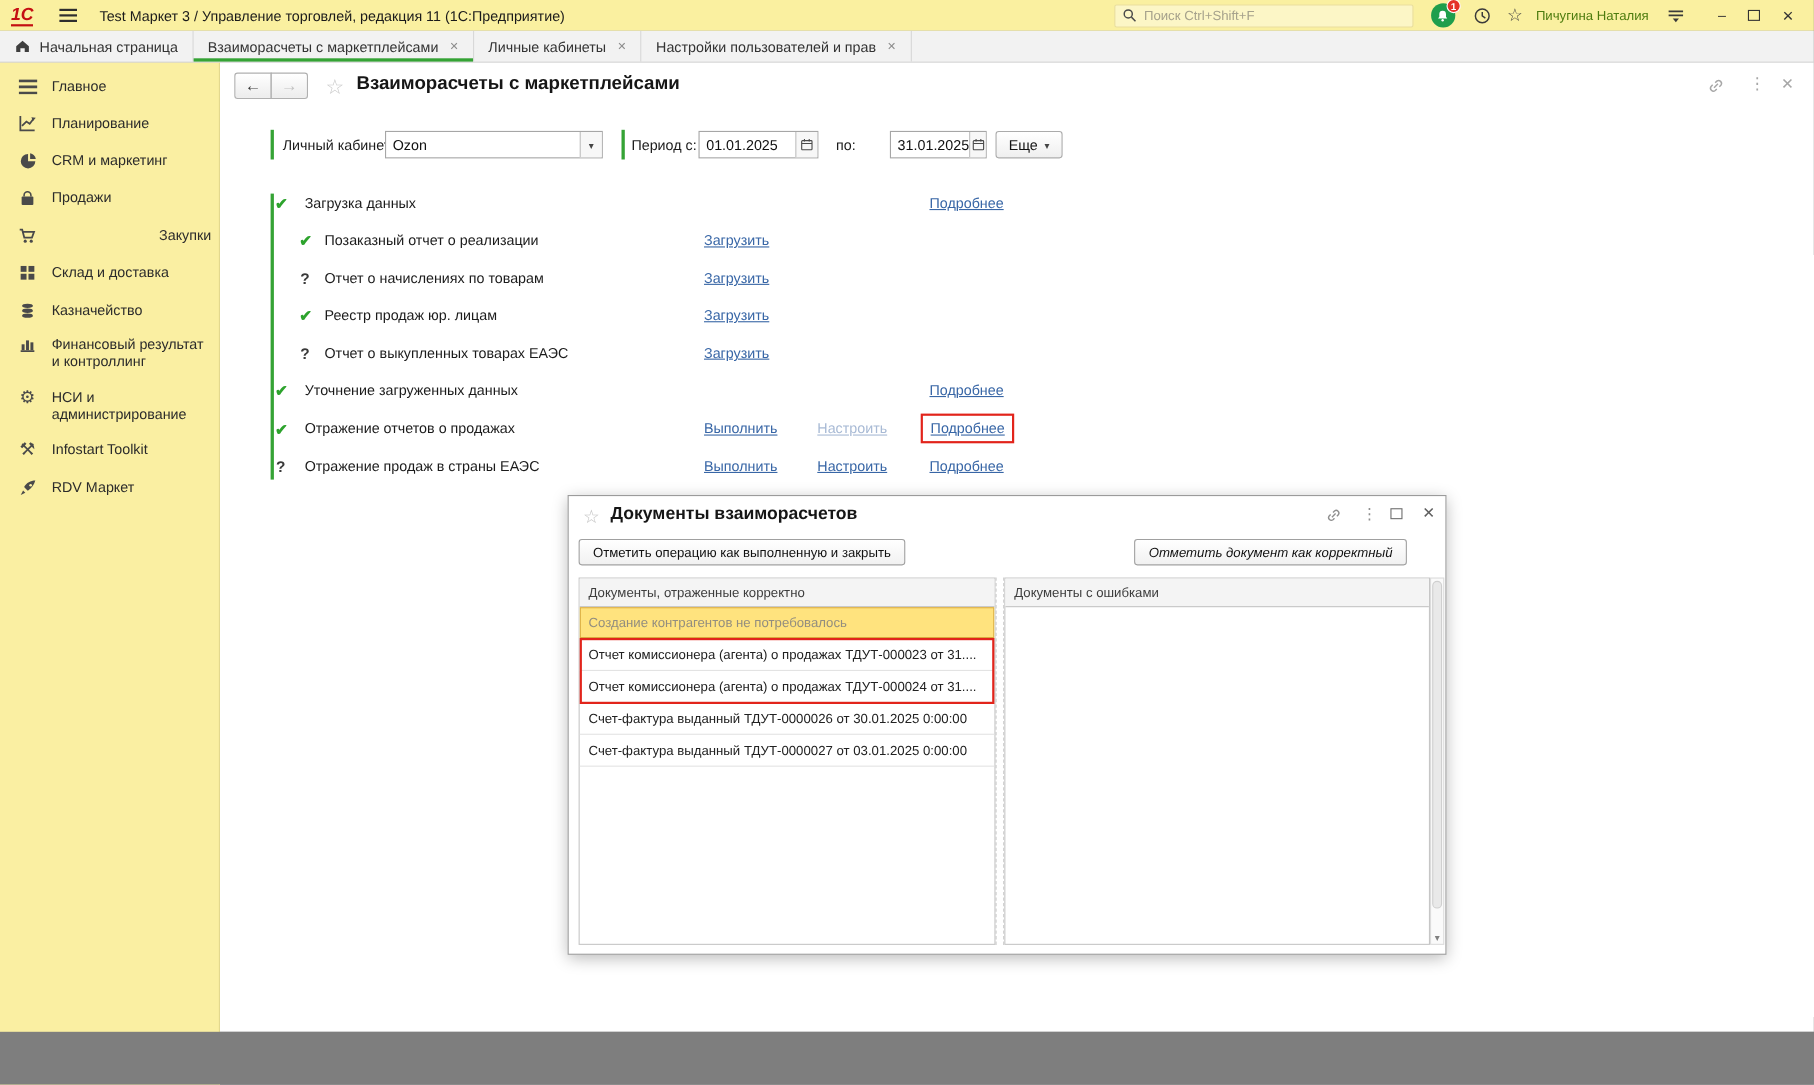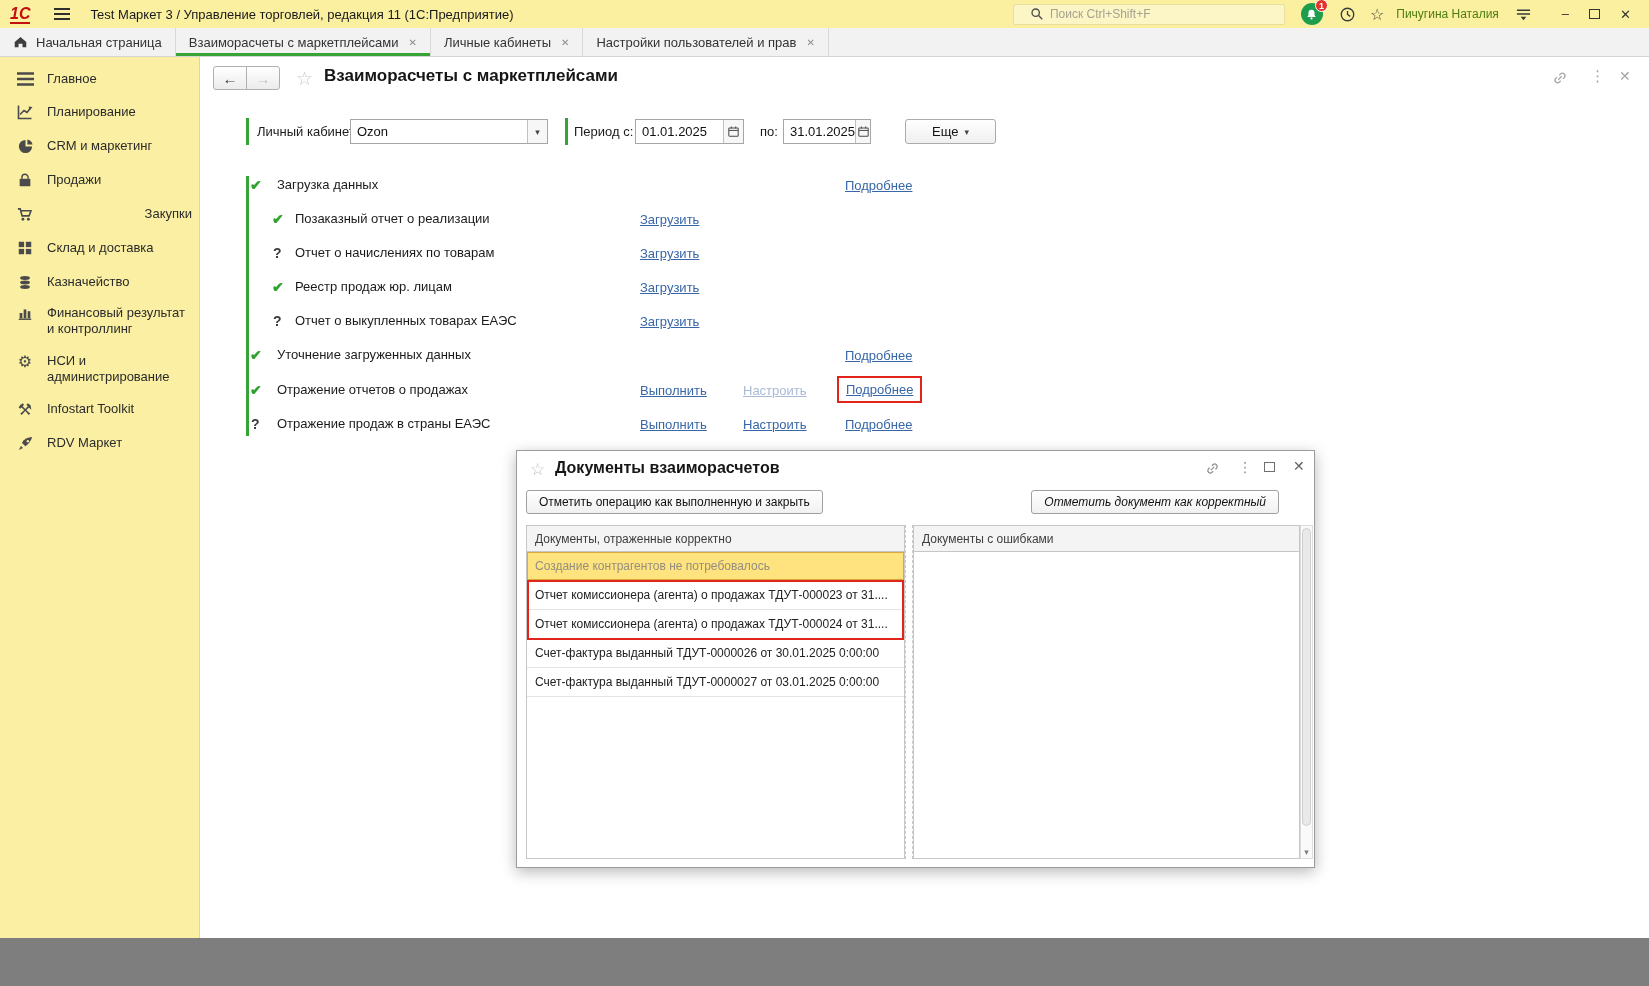--- a/index.html
+++ b/index.html
@@ -6,21 +6,21 @@
   html,body { width:1649px; height:986px; }
   body { font-family:"Liberation Sans", sans-serif; background:#7E7E7E; }
   #app { position:relative; width:1649px; height:986px; overflow:hidden; background:#7E7E7E; }
 
   
   .titlebar { position:absolute; left:0; top:0; width:1649px; height:28px; background:#FAF0A0; display:flex; align-items:center; }
   .logo1c { margin-left:10px; font-size:16px; font-weight:bold; font-style:italic; color:#C40F12; border-bottom:2px solid #C40F12; line-height:17px; }
   .burger { margin-left:24px; display:flex; flex-direction:column; gap:3px; cursor:pointer; }
   .burger i { display:block; width:16px; height:2px; background:#2E2E2E; }
   .wintitle { margin-left:20px; font-size:13px; color:#1A1A1A; white-space:nowrap; }
-  .searchbox { margin-left:auto; margin-right:16px; width:272px; height:21px; background:#FCF6C6; border:1px solid #E9DE9E; border-radius:2px; display:flex; align-items:center; gap:6px; padding:0 16px; }
+  .searchbox { margin-left:auto; margin-right:16px; width:272px; height:21px; background:#FCF6C6; border:1px solid #E9DE9E; border-radius:2px; display:flex; align-items:center; gap:6px; padding:0 6px; }
   .searchbox .ph { font-size:12px; color:#A6A28C; }
   .bellwrap { position:relative; margin-right:16px; width:22px; height:22px; border-radius:50%; background:#1E9E4C; display:flex; align-items:center; justify-content:center; cursor:pointer; }
   .badge { position:absolute; top:-4px; right:-5px; width:13px; height:13px; background:#E5332A; border:1px solid #fff; border-radius:50%; color:#fff; font-size:9px; font-weight:bold; display:flex; align-items:center; justify-content:center; }
   .tbicon { margin-right:14px; cursor:pointer; display:flex; align-items:center; }
   .tbstar { font-size:16px; color:#3F3F3F; margin-right:12px; cursor:pointer; }
   .username { font-size:12px; color:#4d7c0f; margin-right:16px; }
   .winctl { margin-right:20px; font-size:13px; color:#333; cursor:pointer; line-height:28px; }
   .maxbox { width:11px; height:10px; border:1px solid #333; margin-right:20px; cursor:pointer; }
   .closectl { margin-right:18px; font-size:13px; color:#333; cursor:pointer; }
 
@@ -43,21 +43,21 @@
   .navfwd { left:46px; border-radius:0 3px 3px 0; color:#C2C2C2; }
   .pgstar { position:absolute; left:96px; top:10px; font-size:19px; color:#C9C9C9; cursor:pointer; }
   .pgtitle { position:absolute; left:124px; top:9px; font-size:17px; font-weight:600; color:#161616; }
   .pgico { position:absolute; cursor:pointer; color:#A7A7A7; }
 
   .greenbar { position:absolute; width:3px; background:#35A335; }
   .flabel { position:absolute; top:61px; height:27px; line-height:27px; font-size:13px; color:#1B1B1B; }
   .field { position:absolute; top:62px; height:25px; border:1px solid #A6A6A6; background:#fff; display:flex; align-items:center; font-size:13px; color:#111; }
   .field .val { flex:1; padding-left:6px; }
   .field .btn { width:20px; height:100%; border-left:1px solid #C0C0C0; background:#F7F7F7; display:flex; align-items:center; justify-content:center; font-size:9px; color:#444; cursor:pointer; }
-  .morebtn { position:absolute; left:705px; top:62px; height:25px; padding:0 26px; border:1px solid #ABABAB; border-radius:3px; background:linear-gradient(#FFF,#EFEFEF); display:flex; align-items:center; gap:6px; font-size:13px; color:#111; cursor:pointer; }
+  .morebtn { position:absolute; left:705px; top:62px; height:25px; padding:0 11px; border:1px solid #ABABAB; border-radius:3px; background:linear-gradient(#FFF,#EFEFEF); display:flex; align-items:center; gap:6px; font-size:13px; color:#111; cursor:pointer; }
   .morebtn .ar { font-size:9px; color:#444; }
 
   .trow { position:absolute; left:0; width:950px; height:24px; }
   .trow .st { position:absolute; top:0; line-height:24px; font-size:14px; font-weight:bold; color:#2DA32D; }
   .trow .st.q { color:#3A3A3A; }
   .trow .lbl { position:absolute; top:0; line-height:24px; font-size:13px; color:#1B1B1B; }
   .link { color:#3866A6; text-decoration:underline; font-size:13px; cursor:pointer; }
   .link.dis { color:#A8BAD5; }
   .lcol { position:absolute; top:0; line-height:24px; }
   .c1 { left:440px; } .c2 { left:543px; } .c3 { left:645px; }
@@ -281,21 +281,21 @@
       <span class="val">01.01.2025</span>
       <span class="btn">
         <svg width="13" height="13" viewBox="0 0 18 18">
             <rect x="2.5" y="4" width="13" height="11.5" rx="1" fill="none" stroke="#4A4A4A" stroke-width="1.4"></rect>
             <path d="M2.5 7.5h13" stroke="#4A4A4A" stroke-width="1.4"></path>
             <path d="M6 2v3M12 2v3" stroke="#4A4A4A" stroke-width="1.4"></path>
           </svg>
       </span>
     </div>
     <span class="flabel" style="left:560px;">по:</span>
-    <div class="field" style="left:583px; width:88px;">
+    <div class="field" style="left:609px; width:88px;">
       <span class="val">31.01.2025</span>
       <span class="btn">
         <svg width="13" height="13" viewBox="0 0 18 18">
             <rect x="2.5" y="4" width="13" height="11.5" rx="1" fill="none" stroke="#4A4A4A" stroke-width="1.4"></rect>
             <path d="M2.5 7.5h13" stroke="#4A4A4A" stroke-width="1.4"></path>
             <path d="M6 2v3M12 2v3" stroke="#4A4A4A" stroke-width="1.4"></path>
           </svg>
       </span>
     </div>
     <div class="morebtn">

